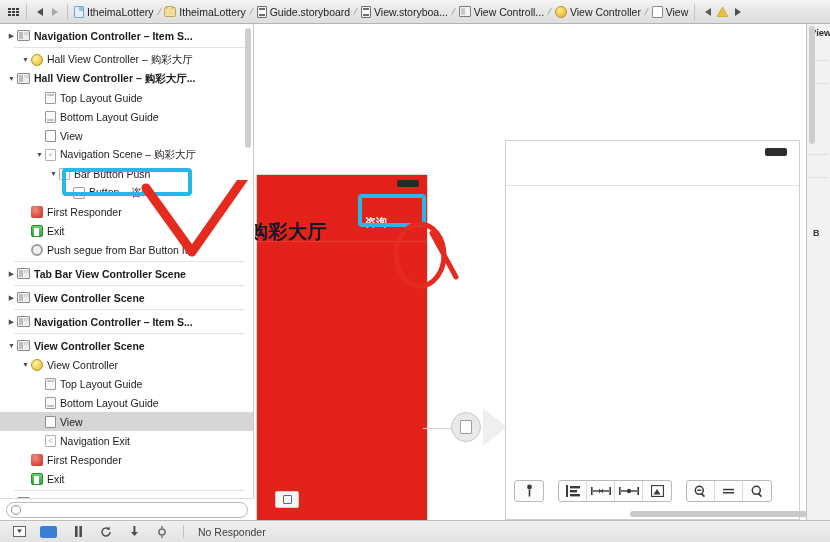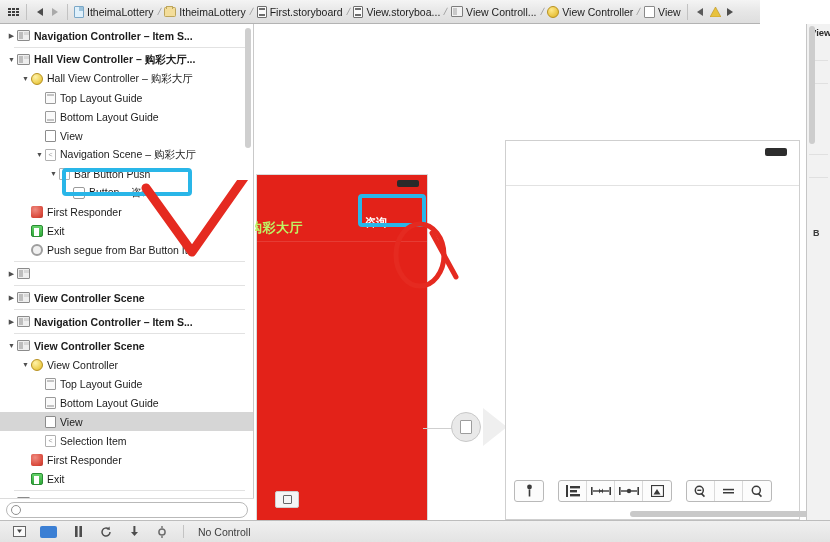--- a/index.html
+++ b/index.html
@@ -7,21 +7,21 @@
     width: 830px; height: 542px;
     overflow: hidden;
     background: #ffffff;
     font-family: "Liberation Sans", "DejaVu Sans", sans-serif;
     -webkit-font-smoothing: antialiased;
   }
   #app { position: relative; width: 830px; height: 542px; }
 
   
   .jumpbar {
-    position: absolute; left: 0; top: 0; width: 760px; height: 24px;
+    position: absolute; left: 0; top: 0; width: 830px; height: 24px;
     background: linear-gradient(to bottom,#f4f4f4 0%,#e6e6e6 52%,#dedede 100%);
     border-bottom: 1px solid #b3b3b3;
     display: flex; align-items: center;
     padding-left: 6px;
     font-size: 10.5px; color: #232323;
     white-space: nowrap;
   }
   .jb-sep { width: 1px; height: 16px; background: #c2c2c2; margin: 0 5px; flex: none; }
   .jb-icobtn {
     width: 15px; height: 15px; flex: none;
@@ -133,21 +133,21 @@
   .scene-red {
     position: absolute; left: 2px; top: 151px; width: 170px; height: 345px;
     background: #e32219;
     box-shadow: 0 0 0 1px rgba(150,150,150,.35);
   }
   .scene-red .status-pill {
     position: absolute; right: 8px; top: 5px; width: 22px; height: 7px;
     background: #2a2a2a; border-radius: 2px;
   }
   .scene-red .navtitle {
-    position: absolute; left: -8px; top: 44px; font-size: 13px; color: #bef264;
+    position: absolute; left: -8px; top: 44px; font-size: 19px; color: #0f172a;
     font-weight: bold; letter-spacing: .5px;
   }
   .scene-red .navbar-div {
     position: absolute; left: 0; right: 0; top: 66px; height: 1px; background: rgba(255,255,255,.12);
   }
   .scene-red .btm-ctrl {
     position: absolute; left: 18px; bottom: 12px; width: 24px; height: 17px;
     background: #f5f5f5; border: 1px solid #cfcfcf; border-radius: 2px;
     display:flex;align-items:center;justify-content:center;
   }
@@ -283,21 +283,21 @@
     <span class="chev">/</span>
 
     <div class="crumb">
       <span class="ic ic-folder"></span>
       <span class="lbl">ItheimaLottery</span>
     </div>
     <span class="chev">/</span>
 
     <div class="crumb">
       <span class="ic ic-sb"></span>
-      <span class="lbl">First.storyboard</span>
+      <span class="lbl">Guide.storyboard</span>
     </div>
     <span class="chev">/</span>
 
     <div class="crumb">
       <span class="ic ic-sb"></span>
       <span class="lbl">View.storyboa...</span>
     </div>
     <span class="chev">/</span>
 
     <div class="crumb">
@@ -333,32 +333,32 @@
 
   <div class="outline">
     <div class="tree" id="tree">
         <div class="row bold">
           <span style="width:6px;flex:none"></span>
           <span class="tw closed"></span>
           <span class="rico t-scene"></span>
           <span class="rlbl">Navigation Controller – Item S...</span>
         </div>
         <div class="sep-line"></div>
-        <div class="row bold">
-          <span style="width:6px;flex:none"></span>
-          <span class="tw open"></span>
-          <span class="rico t-scene"></span>
-          <span class="rlbl">Hall View Controller – 购彩大厅...</span>
-        </div>
         <div class="row">
           <span style="width:20px;flex:none"></span>
           <span class="tw open"></span>
           <span class="rico t-vc"></span>
           <span class="rlbl">Hall View Controller – 购彩大厅</span>
         </div>
+        <div class="row bold">
+          <span style="width:6px;flex:none"></span>
+          <span class="tw open"></span>
+          <span class="rico t-scene"></span>
+          <span class="rlbl">Hall View Controller – 购彩大厅...</span>
+        </div>
         <div class="row">
           <span style="width:34px;flex:none"></span>
           <span class="tw"></span>
           <span class="rico t-guide top"></span>
           <span class="rlbl">Top Layout Guide</span>
         </div>
         <div class="row">
           <span style="width:34px;flex:none"></span>
           <span class="tw"></span>
           <span class="rico t-guide bot"></span>
@@ -404,20 +404,21 @@
           <span style="width:20px;flex:none"></span>
           <span class="tw"></span>
           <span class="rico t-segue"></span>
           <span class="rlbl">Push segue from Bar Button It...</span>
         </div>
         <div class="sep-line"></div>
         <div class="row bold">
           <span style="width:6px;flex:none"></span>
           <span class="tw closed"></span>
           <span class="rico t-scene"></span>
+          <span class="rlbl">Tab Bar View Controller Scene</span>
         </div>
         <div class="sep-line"></div>
         <div class="row bold">
           <span style="width:6px;flex:none"></span>
           <span class="tw closed"></span>
           <span class="rico t-scene"></span>
           <span class="rlbl">View Controller Scene</span>
         </div>
         <div class="sep-line"></div>
         <div class="row bold">
@@ -454,21 +455,21 @@
         <div class="row sel">
           <span style="width:34px;flex:none"></span>
           <span class="tw"></span>
           <span class="rico t-view"></span>
           <span class="rlbl">View</span>
         </div>
         <div class="row">
           <span style="width:34px;flex:none"></span>
           <span class="tw"></span>
           <span class="rico t-navitem">&lt;</span>
-          <span class="rlbl">Selection Item</span>
+          <span class="rlbl">Navigation Exit</span>
         </div>
         <div class="row">
           <span style="width:20px;flex:none"></span>
           <span class="tw"></span>
           <span class="rico t-first"></span>
           <span class="rlbl">First Responder</span>
         </div>
         <div class="row">
           <span style="width:20px;flex:none"></span>
           <span class="tw"></span>
@@ -626,21 +627,21 @@
         </svg>
     </span>
     <span class="sb-ico">
       <svg width="12" height="12" viewBox="0 0 12 12">
           <circle cx="6" cy="6" r="3.1" fill="none" stroke="#6d6d6d" stroke-width="1.5"></circle>
           <rect x="5.3" y="0" width="1.4" height="2.2" fill="#6d6d6d"></rect>
           <rect x="5.3" y="9.8" width="1.4" height="2.2" fill="#6d6d6d"></rect>
         </svg>
     </span>
     <span class="sb-sep"></span>
-    <span class="sb-text">No Controll</span>
+    <span class="sb-text">No Responder</span>
   </div>
 
   <div class="anno anno-rect-sidebar"></div>
   <div class="anno anno-rect-canvas"></div>
 
   <svg class="anno anno-check" width="115" height="90" viewBox="0 0 115 90">
     <path d="M6 8 L52 72 L104 -2" fill="none" stroke="#e52a20" stroke-width="9" stroke-linecap="round" stroke-linejoin="round"></path>
   </svg>
 
   <svg class="anno anno-circle" width="70" height="80" viewBox="0 0 70 80">

